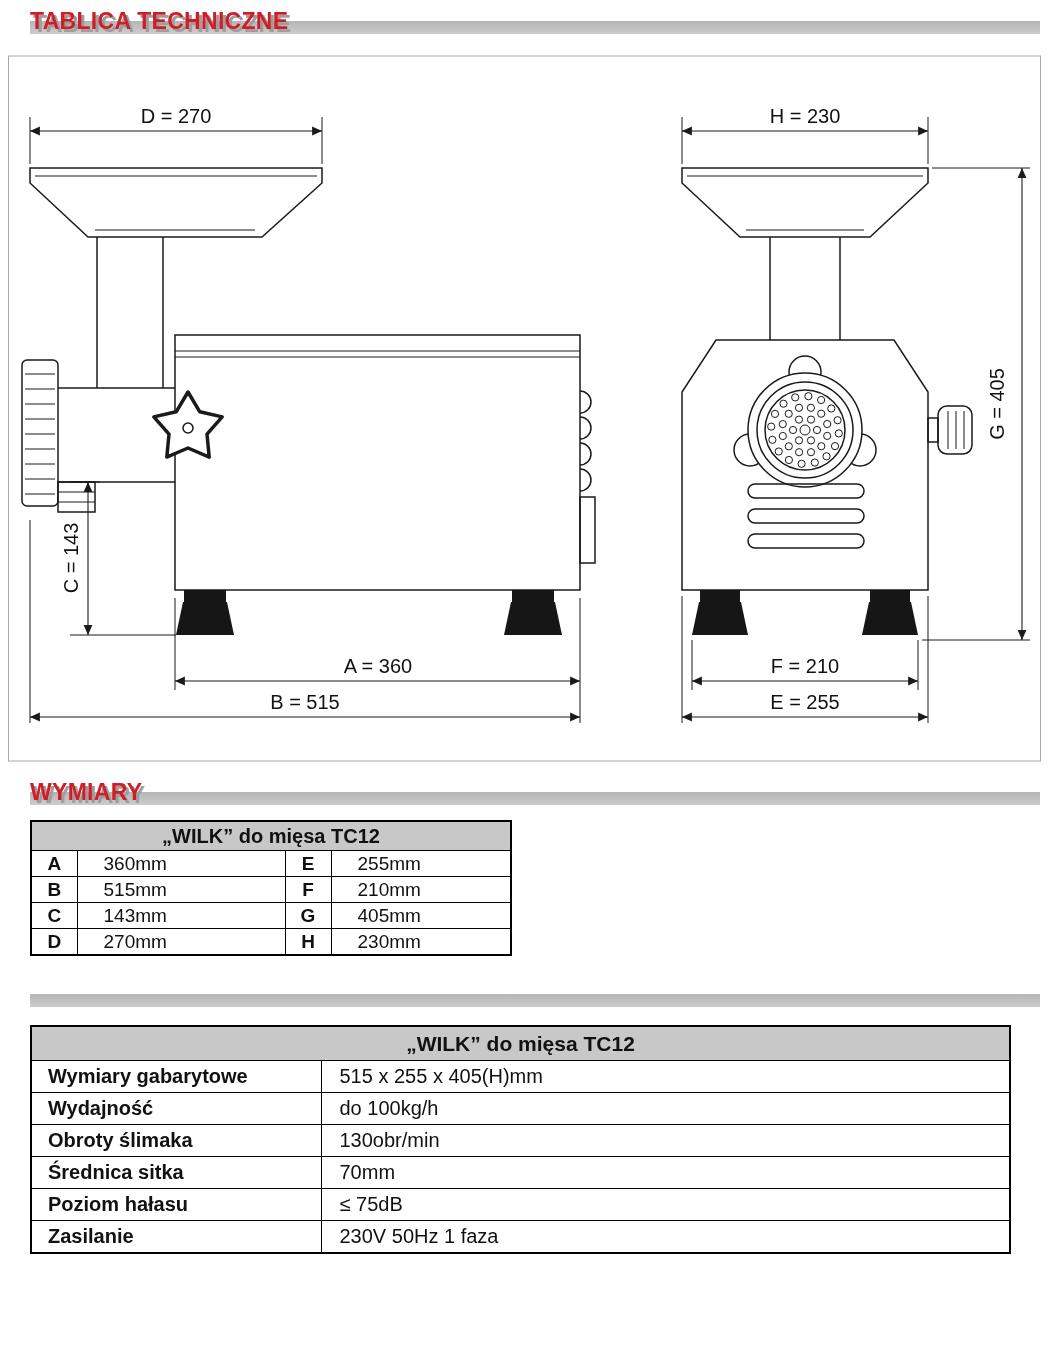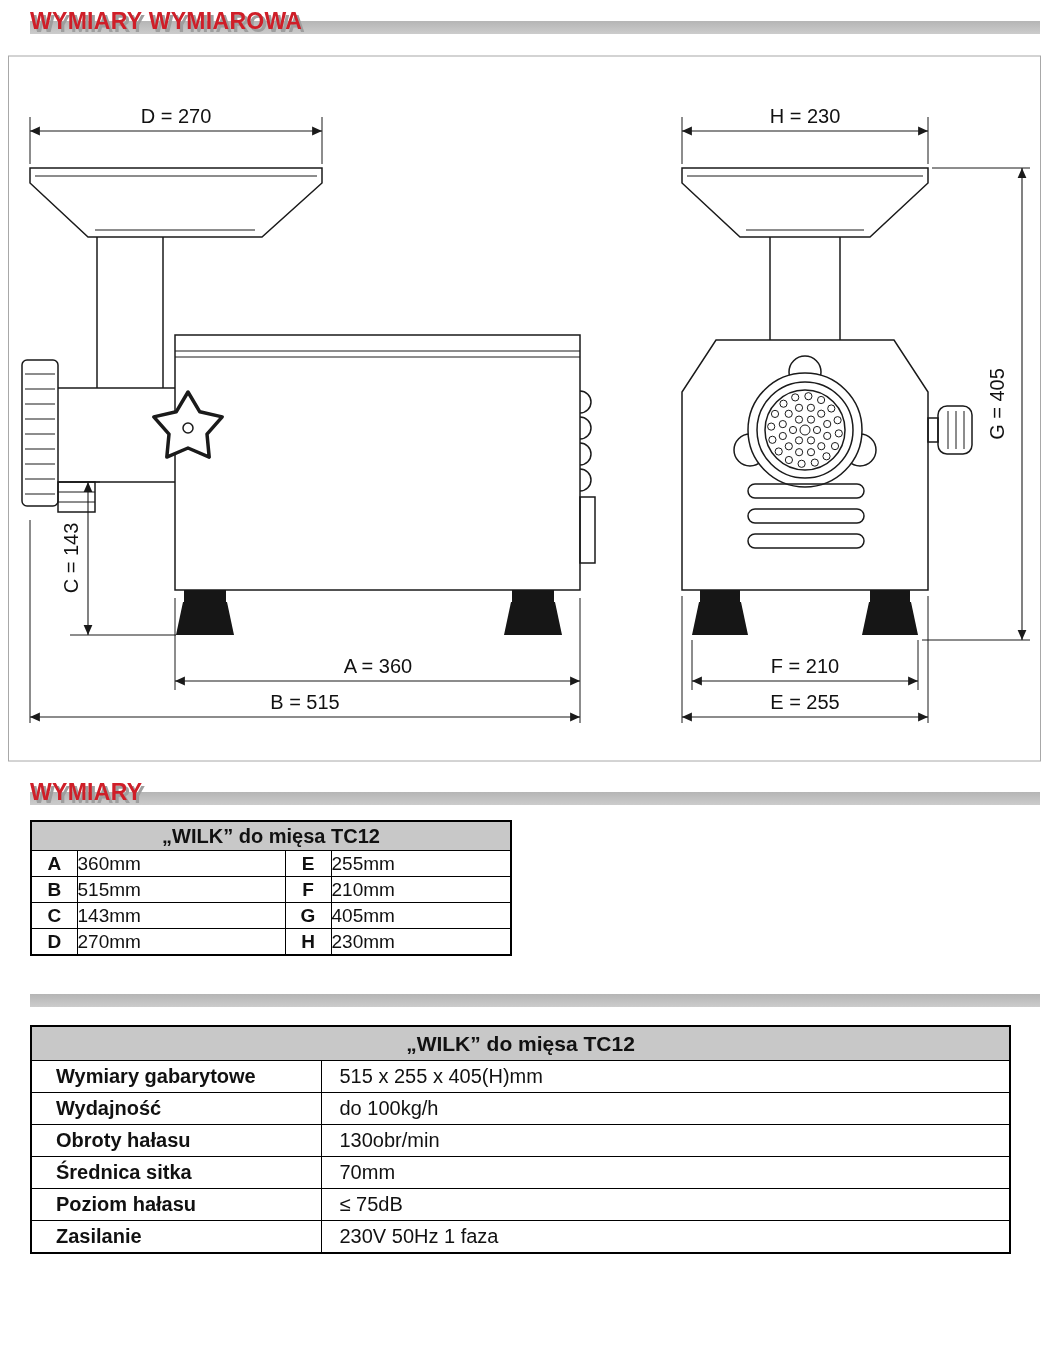--- a/index.html
+++ b/index.html
@@ -31,39 +31,39 @@
         font-family:"Liberation Sans","DejaVu Sans",sans-serif}
   .drawing marker path{fill:#1a1a1a;stroke:none}
 
   
   .dims-table{position:absolute;left:30px;top:820px;width:480px;border-collapse:collapse;
         table-layout:fixed;font-size:19px;border:2px solid #000}
   .dims-table th{background:var(--table-header-gray,#c8c8c8);border:1px solid #000;height:28px;
         font-size:20px;font-weight:bold;text-align:center;padding:0}
   .dims-table td{border:1px solid #000;height:25px;padding:0}
   .dims-table td.k{text-align:center;font-weight:bold}
-  .dims-table td.v{}
+  .dims-table td.v{padding-left:26px}
 
   
   .specs-table{position:absolute;left:30px;top:1025px;width:981px;border-collapse:collapse;
         table-layout:fixed;font-size:20px;border:2px solid #000}
   .specs-table th{background:var(--table-header-gray,#c8c8c8);border:1px solid #000;height:33px;
         font-size:21px;font-weight:bold;text-align:center;padding:0}
   .specs-table td{border:1px solid #000;height:31px;padding:0}
-  .specs-table td.label{font-weight:bold;padding-left:24px}
+  .specs-table td.label{font-weight:bold;padding-left:16px}
   .specs-table td.value{padding-left:18px}
 </style>
 </head>
 <body>
 
 <div class="page">
 
   <div class="section-header" id="hdr1">
     <div class="bar"></div>
-    <span class="title">WYMIARY WYMIAROWA</span>
+    <span class="title">TABLICA TECHNICZNE</span>
   </div>
 
   <svg class="drawing" width="1049" height="715" viewBox="0 55 1049 715">
     <defs>
       <marker id="arr" viewBox="0 0 10 10" refX="9.5" refY="5" markerWidth="10" markerHeight="10" orient="auto-start-reverse">
         <path d="M0.5,1 L9.5,5 L0.5,9 Z"></path>
       </marker>
     </defs>
 
     <rect class="frame" x="8.5" y="56" width="1032" height="705"></rect>
@@ -323,21 +323,21 @@
     <tbody>
       <tr>
         <td class="label">Wymiary gabarytowe</td>
         <td class="value">515 x 255 x 405(H)mm</td>
       </tr>
       <tr>
         <td class="label">Wydajność</td>
         <td class="value">do 100kg/h</td>
       </tr>
       <tr>
-        <td class="label">Obroty hałasu</td>
+        <td class="label">Obroty ślimaka</td>
         <td class="value">130obr/min</td>
       </tr>
       <tr>
         <td class="label">Średnica sitka</td>
         <td class="value">70mm</td>
       </tr>
       <tr>
         <td class="label">Poziom hałasu</td>
         <td class="value">≤ 75dB</td>
       </tr>

